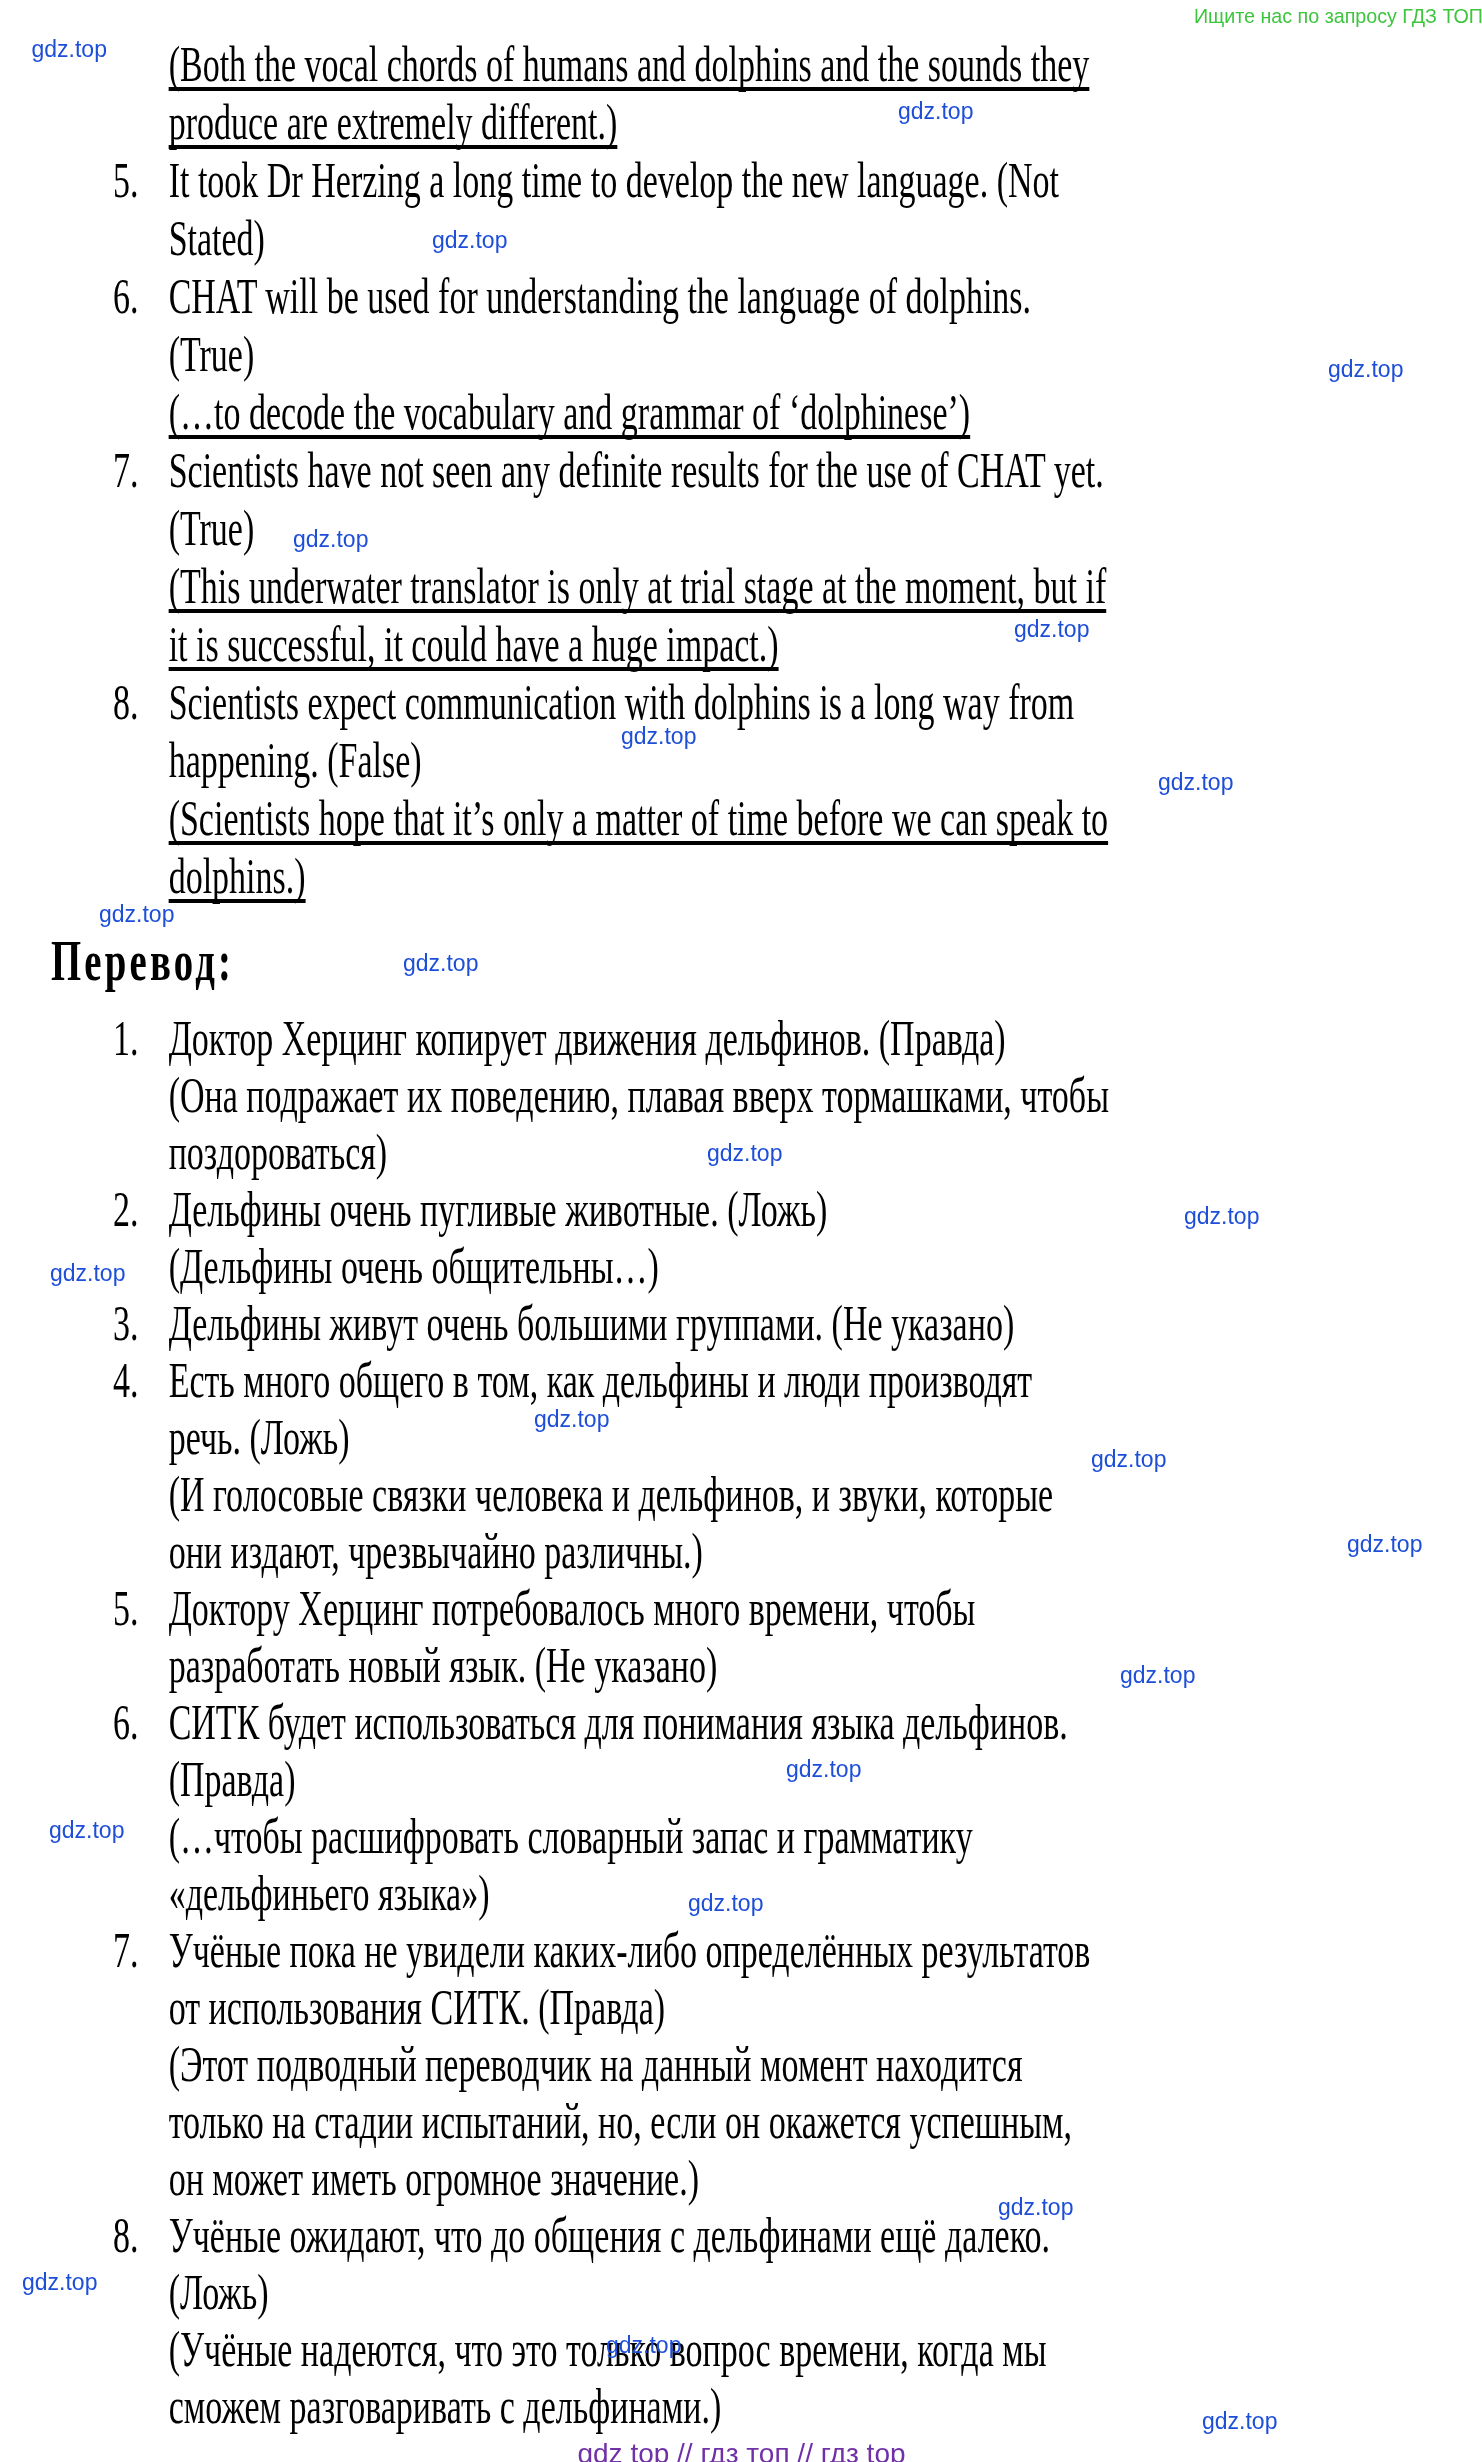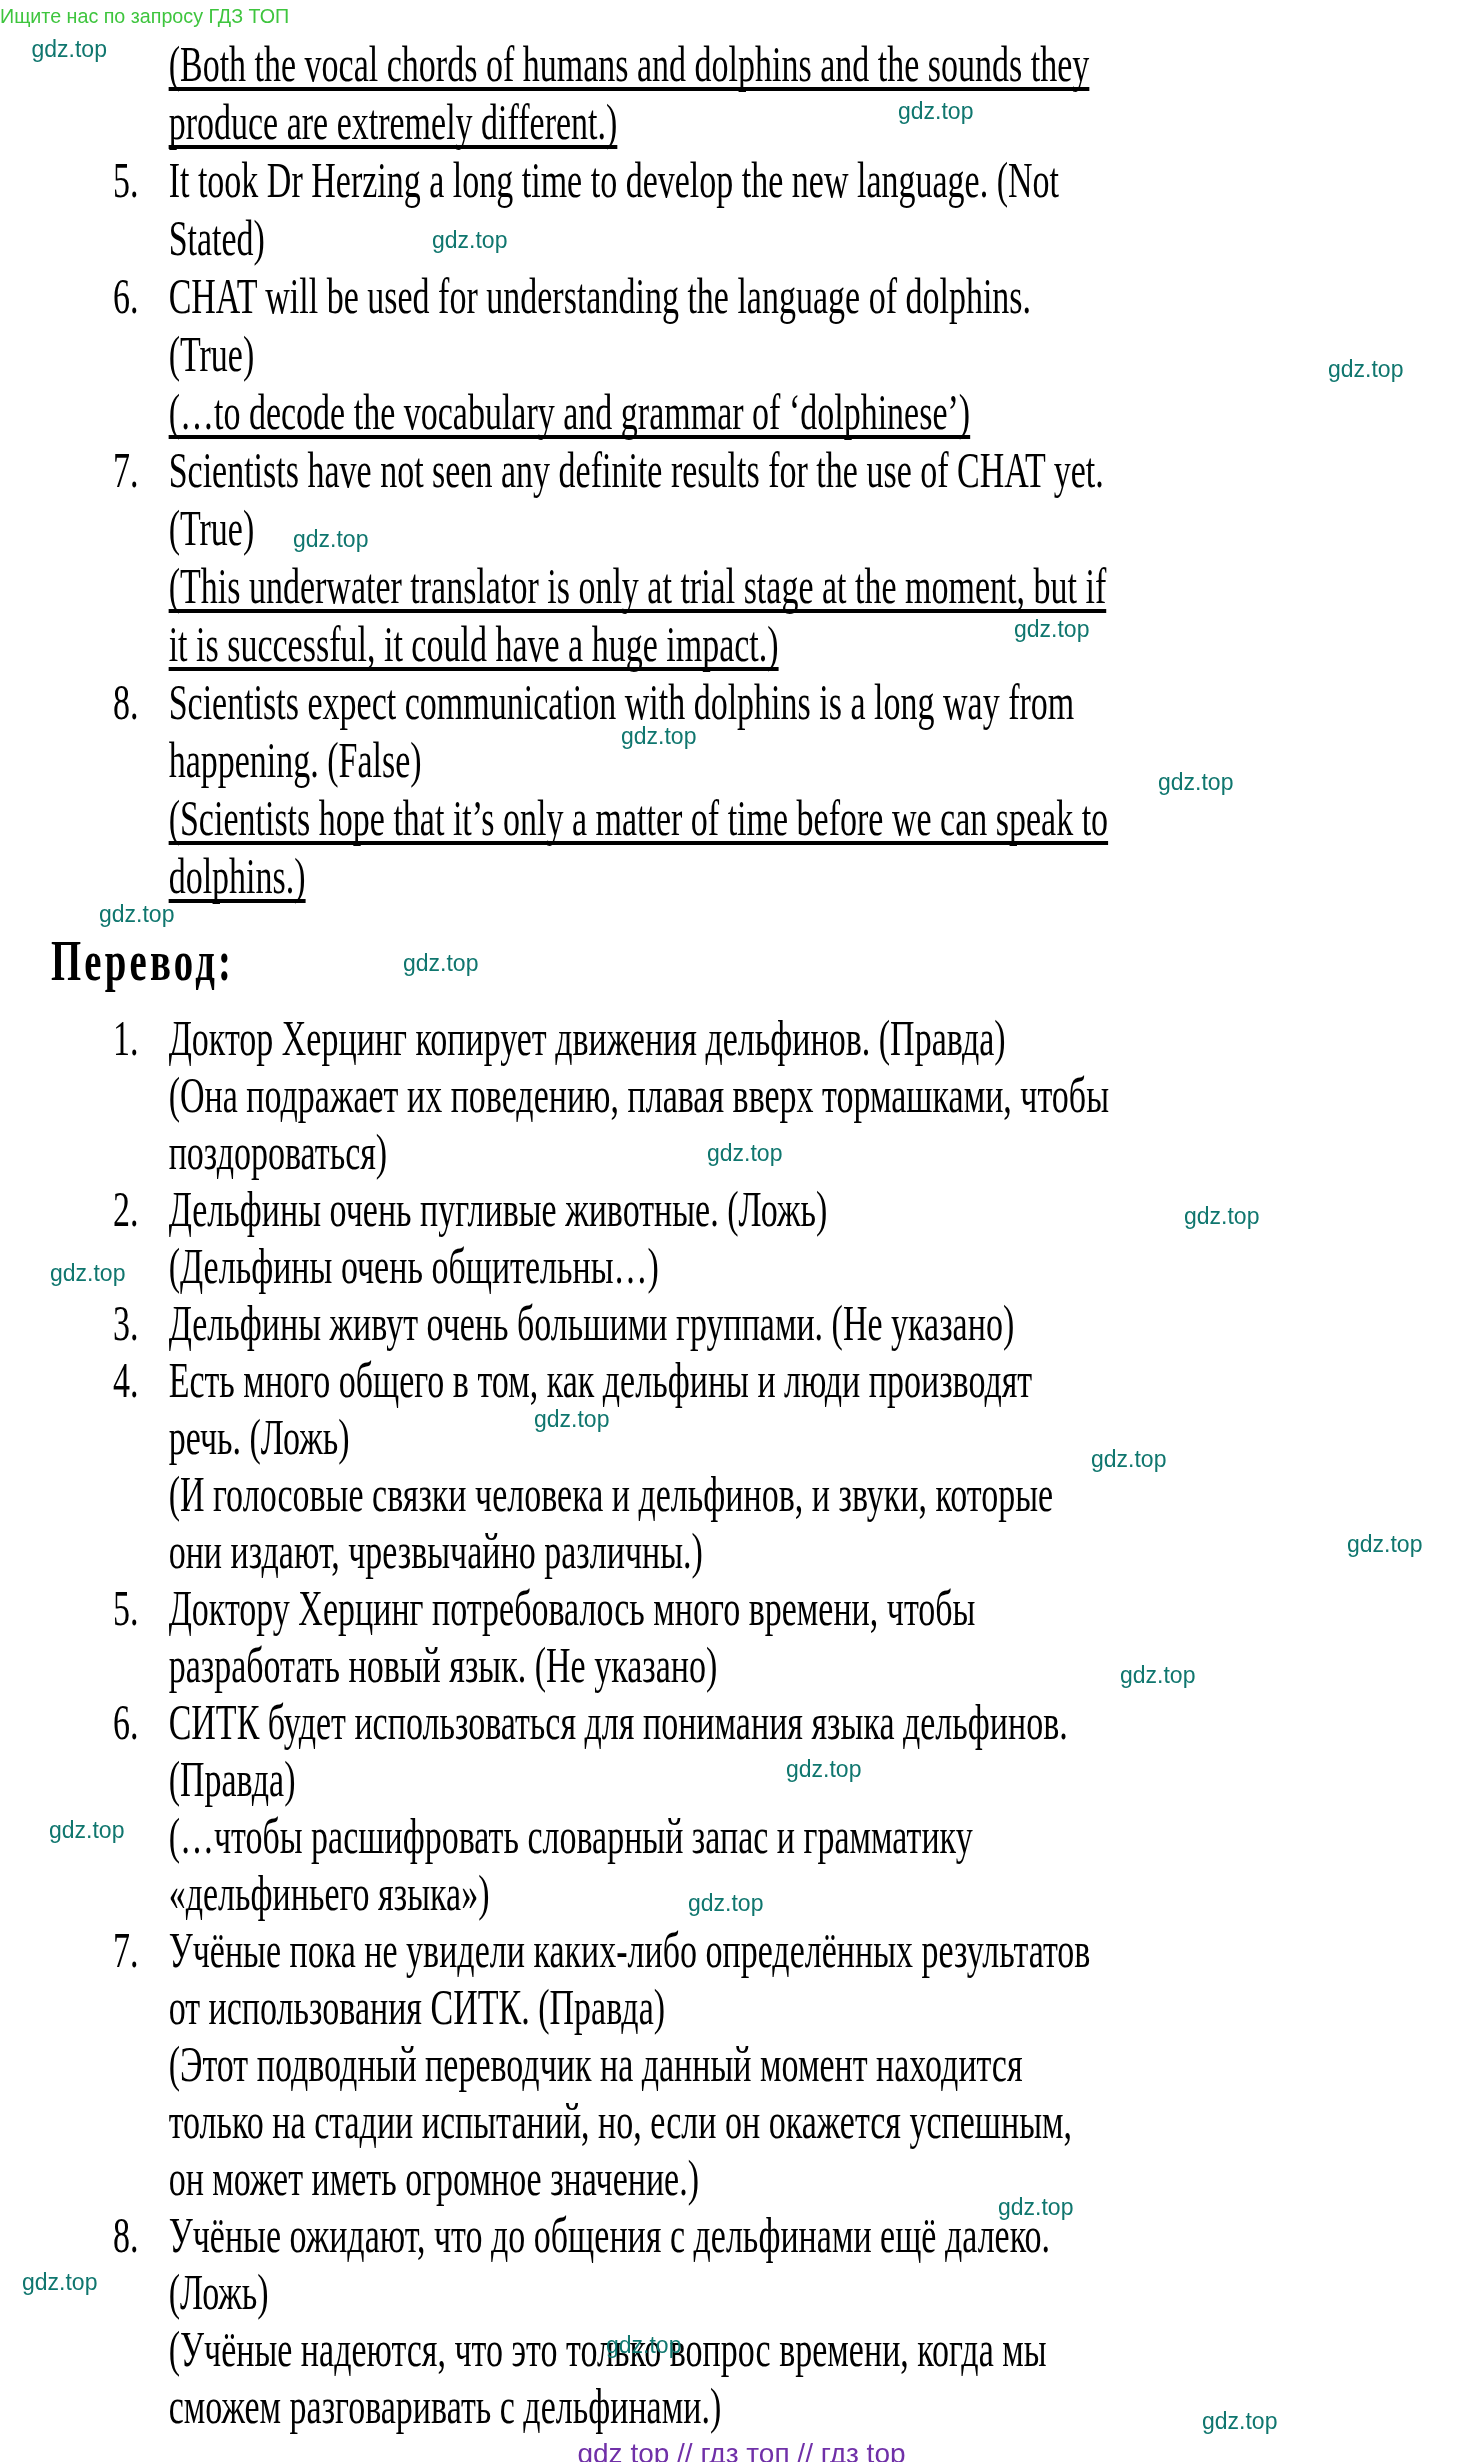--- a/index.html
+++ b/index.html
@@ -6,37 +6,37 @@
   body {
     width: 1483px; height: 2462px;
     position: relative;
     background: #ffffff;
     overflow: hidden;
     font-family: "Liberation Serif", serif;
     color: #000000;
   }
   .banner {
     position: absolute; top: 4.7px; left: 0; width: 100%;
-    text-align: left;
+    text-align: right;
     font-family: "Liberation Sans", sans-serif;
     font-size: 19.7px;
     color: #3ec53e;
   }
   .pfooter {
     position: absolute; top: 2438px; left: 0; width: 100%;
     text-align: center;
     font-family: "Liberation Sans", sans-serif;
     font-size: 28px;
     color: #7030a8;
   }
   .wm {
     position: absolute;
     font-family: "Liberation Sans", sans-serif;
     font-size: 23px;
-    color: #0f766e;
+    color: #1d4ed8;
     white-space: nowrap;
     z-index: 2;
   }
   .content {
     position: absolute;
     left: 51px; top: 35px;
     width: 2047px;
     transform: scaleX(0.68);
     transform-origin: 0 0;
   }

